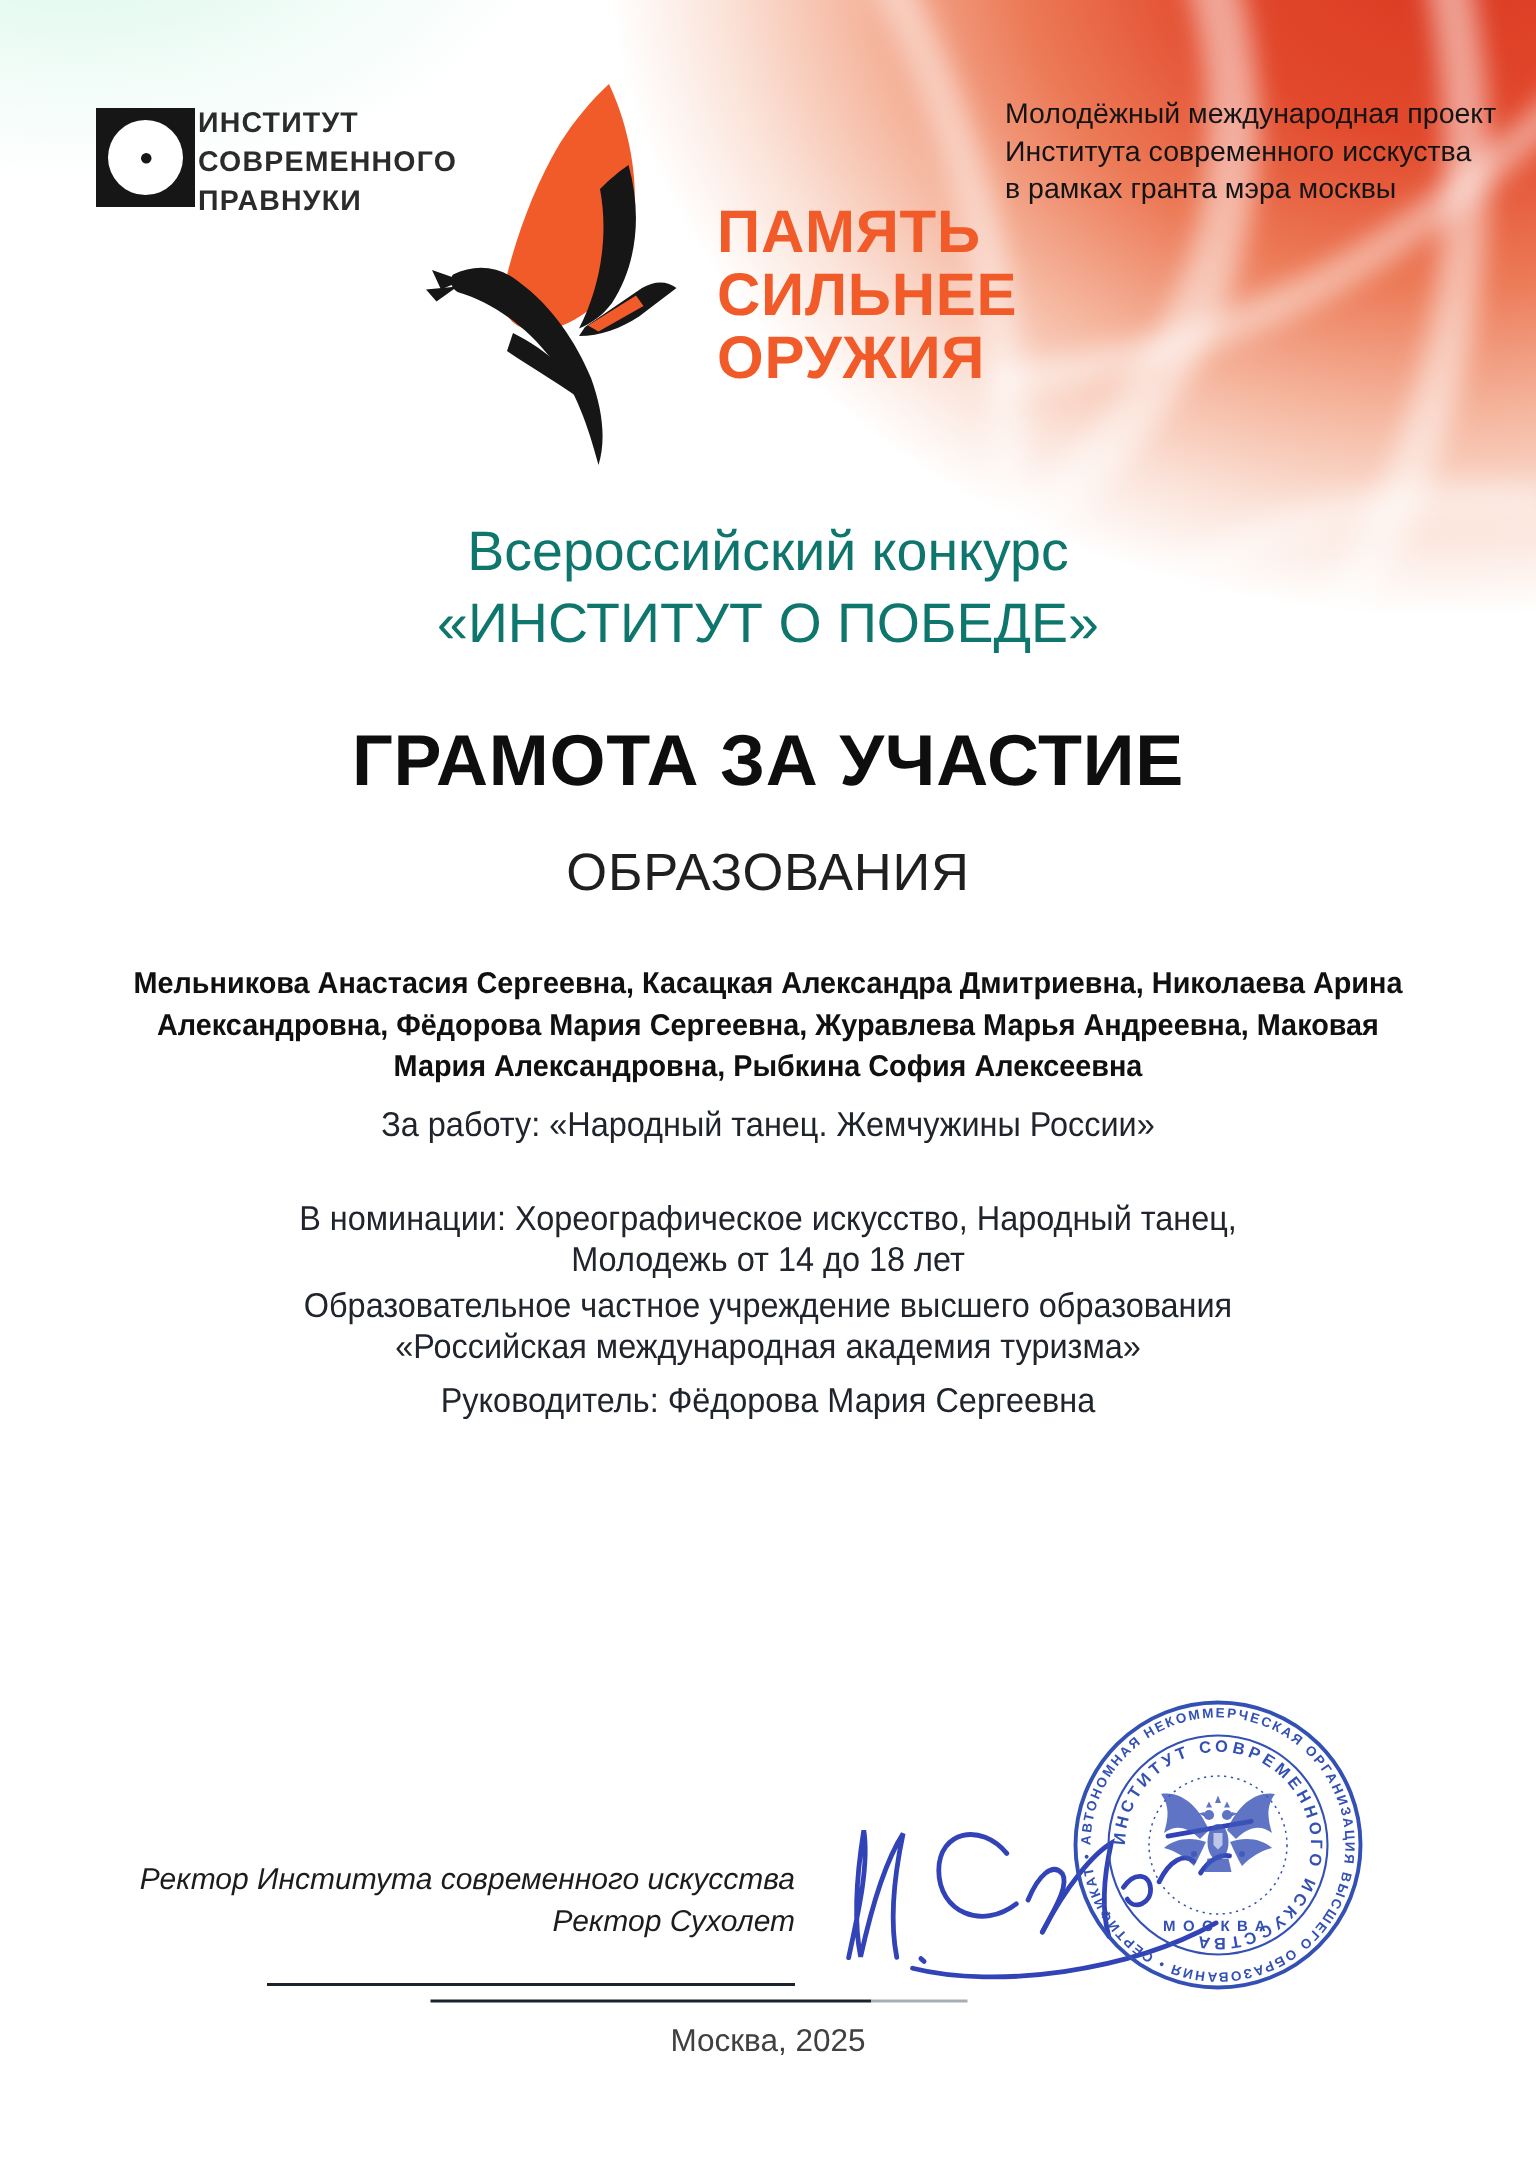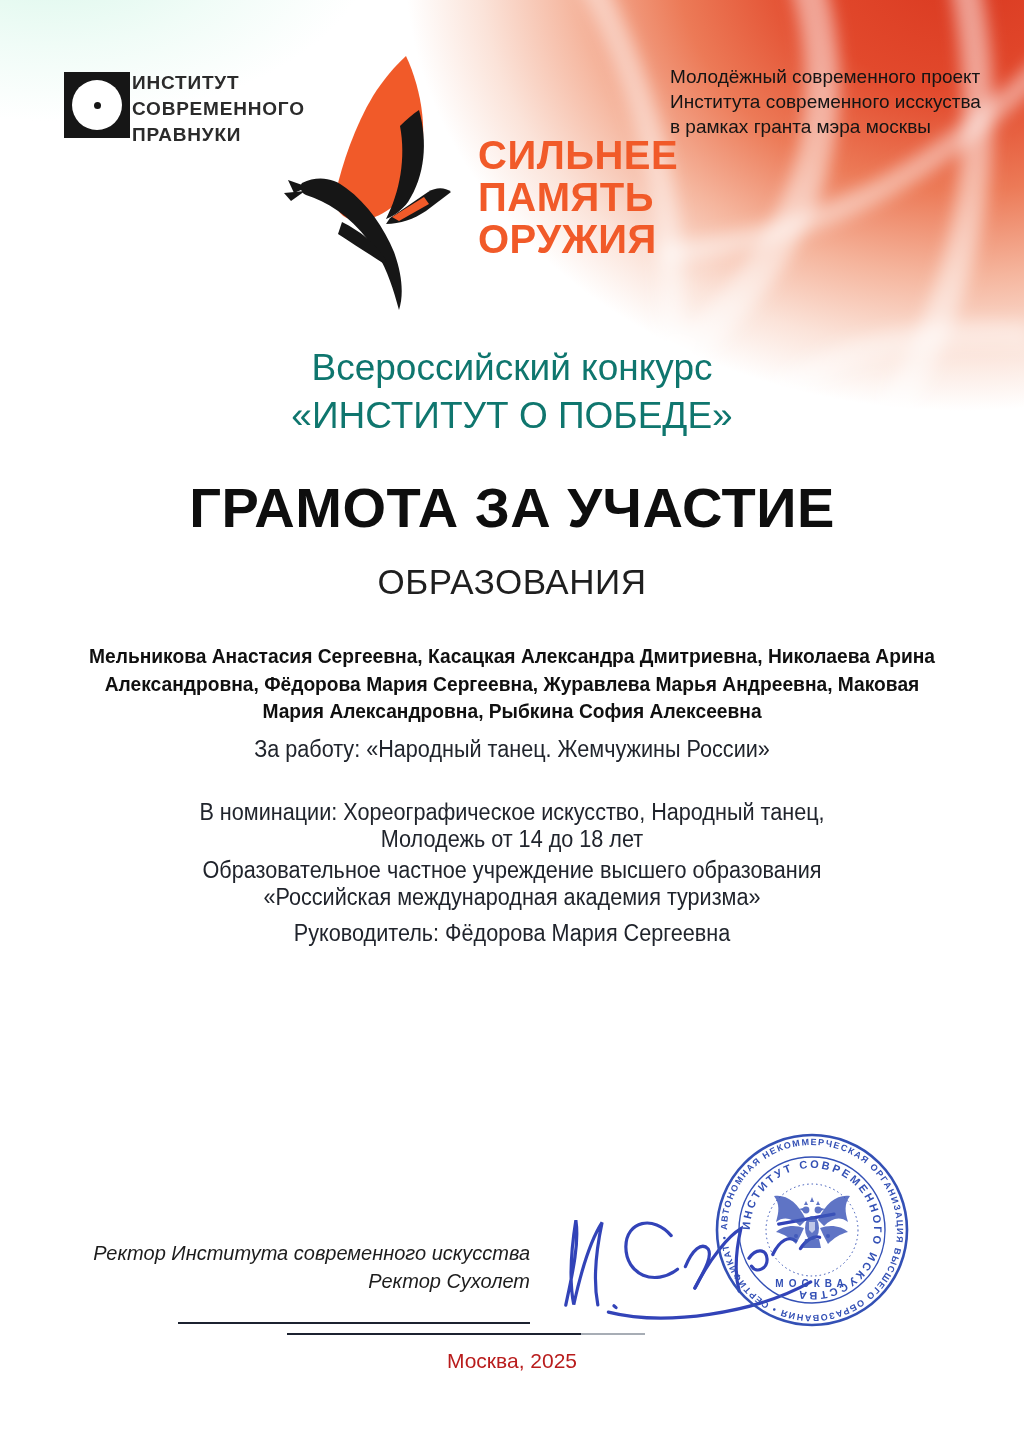--- a/index.html
+++ b/index.html
@@ -38,21 +38,21 @@
   
   .emblem-art { position:absolute; left:278px; top:52px; }
   .emblem-title {
     position:absolute; left:478px; top:134px;
     color:#F15A29; font-weight:700; font-size:40px; line-height:42px; letter-spacing:0.5px;
   }
 
   
   .centered { position:absolute; left:0; width:1024px; text-align:center; color:#2a2a2a; }
   .contest    { top:344px; font-size:37px; line-height:48px; font-weight:400; color:#0f766e; }
-  .award-title{ top:482px; font-size:56px; line-height:52px; font-weight:700; color:#0e0e0e; letter-spacing:0.5px; }
+  .award-title{ top:482px; font-size:48px; line-height:52px; font-weight:700; color:#0e0e0e; letter-spacing:0.5px; }
   .award-sub  { top:562px; font-size:35px; font-weight:400; color:#1f1f1f; letter-spacing:0.5px; }
 
   .recipients {
     top:643px; font-size:20px; line-height:27.5px; font-weight:700; color:#101010;
     transform:scaleX(0.96); transform-origin:50% 0;
   }
   .cond { transform:scaleX(0.94); transform-origin:50% 0; color:#20242c; }
   .work        { top:736px; font-size:23px; }
   .nomination  { top:799px; font-size:23px; line-height:27px; }
   .organization{ top:857px; font-size:23px; line-height:27px; }
@@ -64,21 +64,21 @@
     text-align:right; font-size:20px; line-height:27.5px; color:#1c1c1c;font-style:italic;
   }
   .signature { position:absolute; left:545px; top:1196px; }
   .seal { position:absolute; left:712px; top:1130px; }
 
   .sig-line { position:absolute; height:2px; }
   .sig-line-1 { left:178px; top:1322px; width:352px; background:#1c2230; }
   .sig-line-2 { left:287px; top:1333px; width:358px;
     background:linear-gradient(90deg, #1c2230 0 82%, #a7adb5 82% 100%); }
 
-  .footer-city { top:1349px; font-size:21px; color:#b91c1c; }
+  .footer-city { top:1349px; font-size:21px; color:#404040; }
 </style>
 </head>
 <body>
 
 <div class="page">
 
   <div class="bg-top">
     <svg width="1024" height="490" viewBox="0 0 1024 490">
       <defs>
           <filter id="soft" x="-40%" y="-40%" width="180%" height="180%">
@@ -100,38 +100,38 @@
     <span class="circle"></span>
     <span class="dot"></span>
   </div>
   <div class="logo-text">
     <div>ИНСТИТУТ</div>
     <div>СОВРЕМЕННОГО</div>
     <div>ПРАВНУКИ</div>
   </div>
 
   <div class="project-note">
-    <div>Молодёжный современного проект</div>
+    <div>Молодёжный международная проект</div>
     <div>Института современного исскуства</div>
     <div>в рамках гранта мэра москвы</div>
   </div>
 
   <svg class="emblem-art" width="190" height="260" viewBox="0 0 190 260">
     <path d="M128,4 C117,14 105,28 95,44 C77,74 64,112 58,140 C55,155 62,166 76,168 C100,170 126,152 138,122 C152,86 144,38 128,4 Z" fill="#F15A29"></path>
     <path d="M141,58 C150,90 147,124 130,150 C124,158 116,164 108,167 C122,140 128,106 122,74 C128,68 135,62 141,58 Z" fill="#161616"></path>
     <path d="M112,166 L150,140 C158,135 167,135 173,140 L148,159 C136,167 122,172 108,172 Z" fill="#161616"></path>
     <path d="M114,165 L146,145 L151,152 L121,169 Z" fill="#F15A29"></path>
     <path d="M10,128 L30,135 L16,141 Z" fill="#161616"></path>
     <path d="M6,141 L27,139 L13,149 Z" fill="#161616"></path>
     <path d="M24,131 C40,123 56,126 68,136 C90,152 106,176 116,200 C124,222 126,242 121,258 C114,232 106,208 90,188 C72,164 48,149 28,143 C23,141 21,135 24,131 Z" fill="#161616"></path>
     <path d="M64,170 C88,182 104,198 112,216 C98,206 78,194 60,182 Z" fill="#161616"></path>
   </svg>
   <div class="emblem-title">
+    <div>ПАМЯТЬ</div>
     <div>СИЛЬНЕЕ</div>
-    <div>ПАМЯТЬ</div>
     <div>ОРУЖИЯ</div>
   </div>
 
   <div class="centered contest">
     <div>Всероссийский конкурс</div>
     <div>«ИНСТИТУТ О ПОБЕДЕ»</div>
   </div>
 
   <div class="centered award-title">ГРАМОТА ЗА УЧАСТИЕ</div>
   <div class="centered award-sub">ОБРАЗОВАНИЯ</div>

